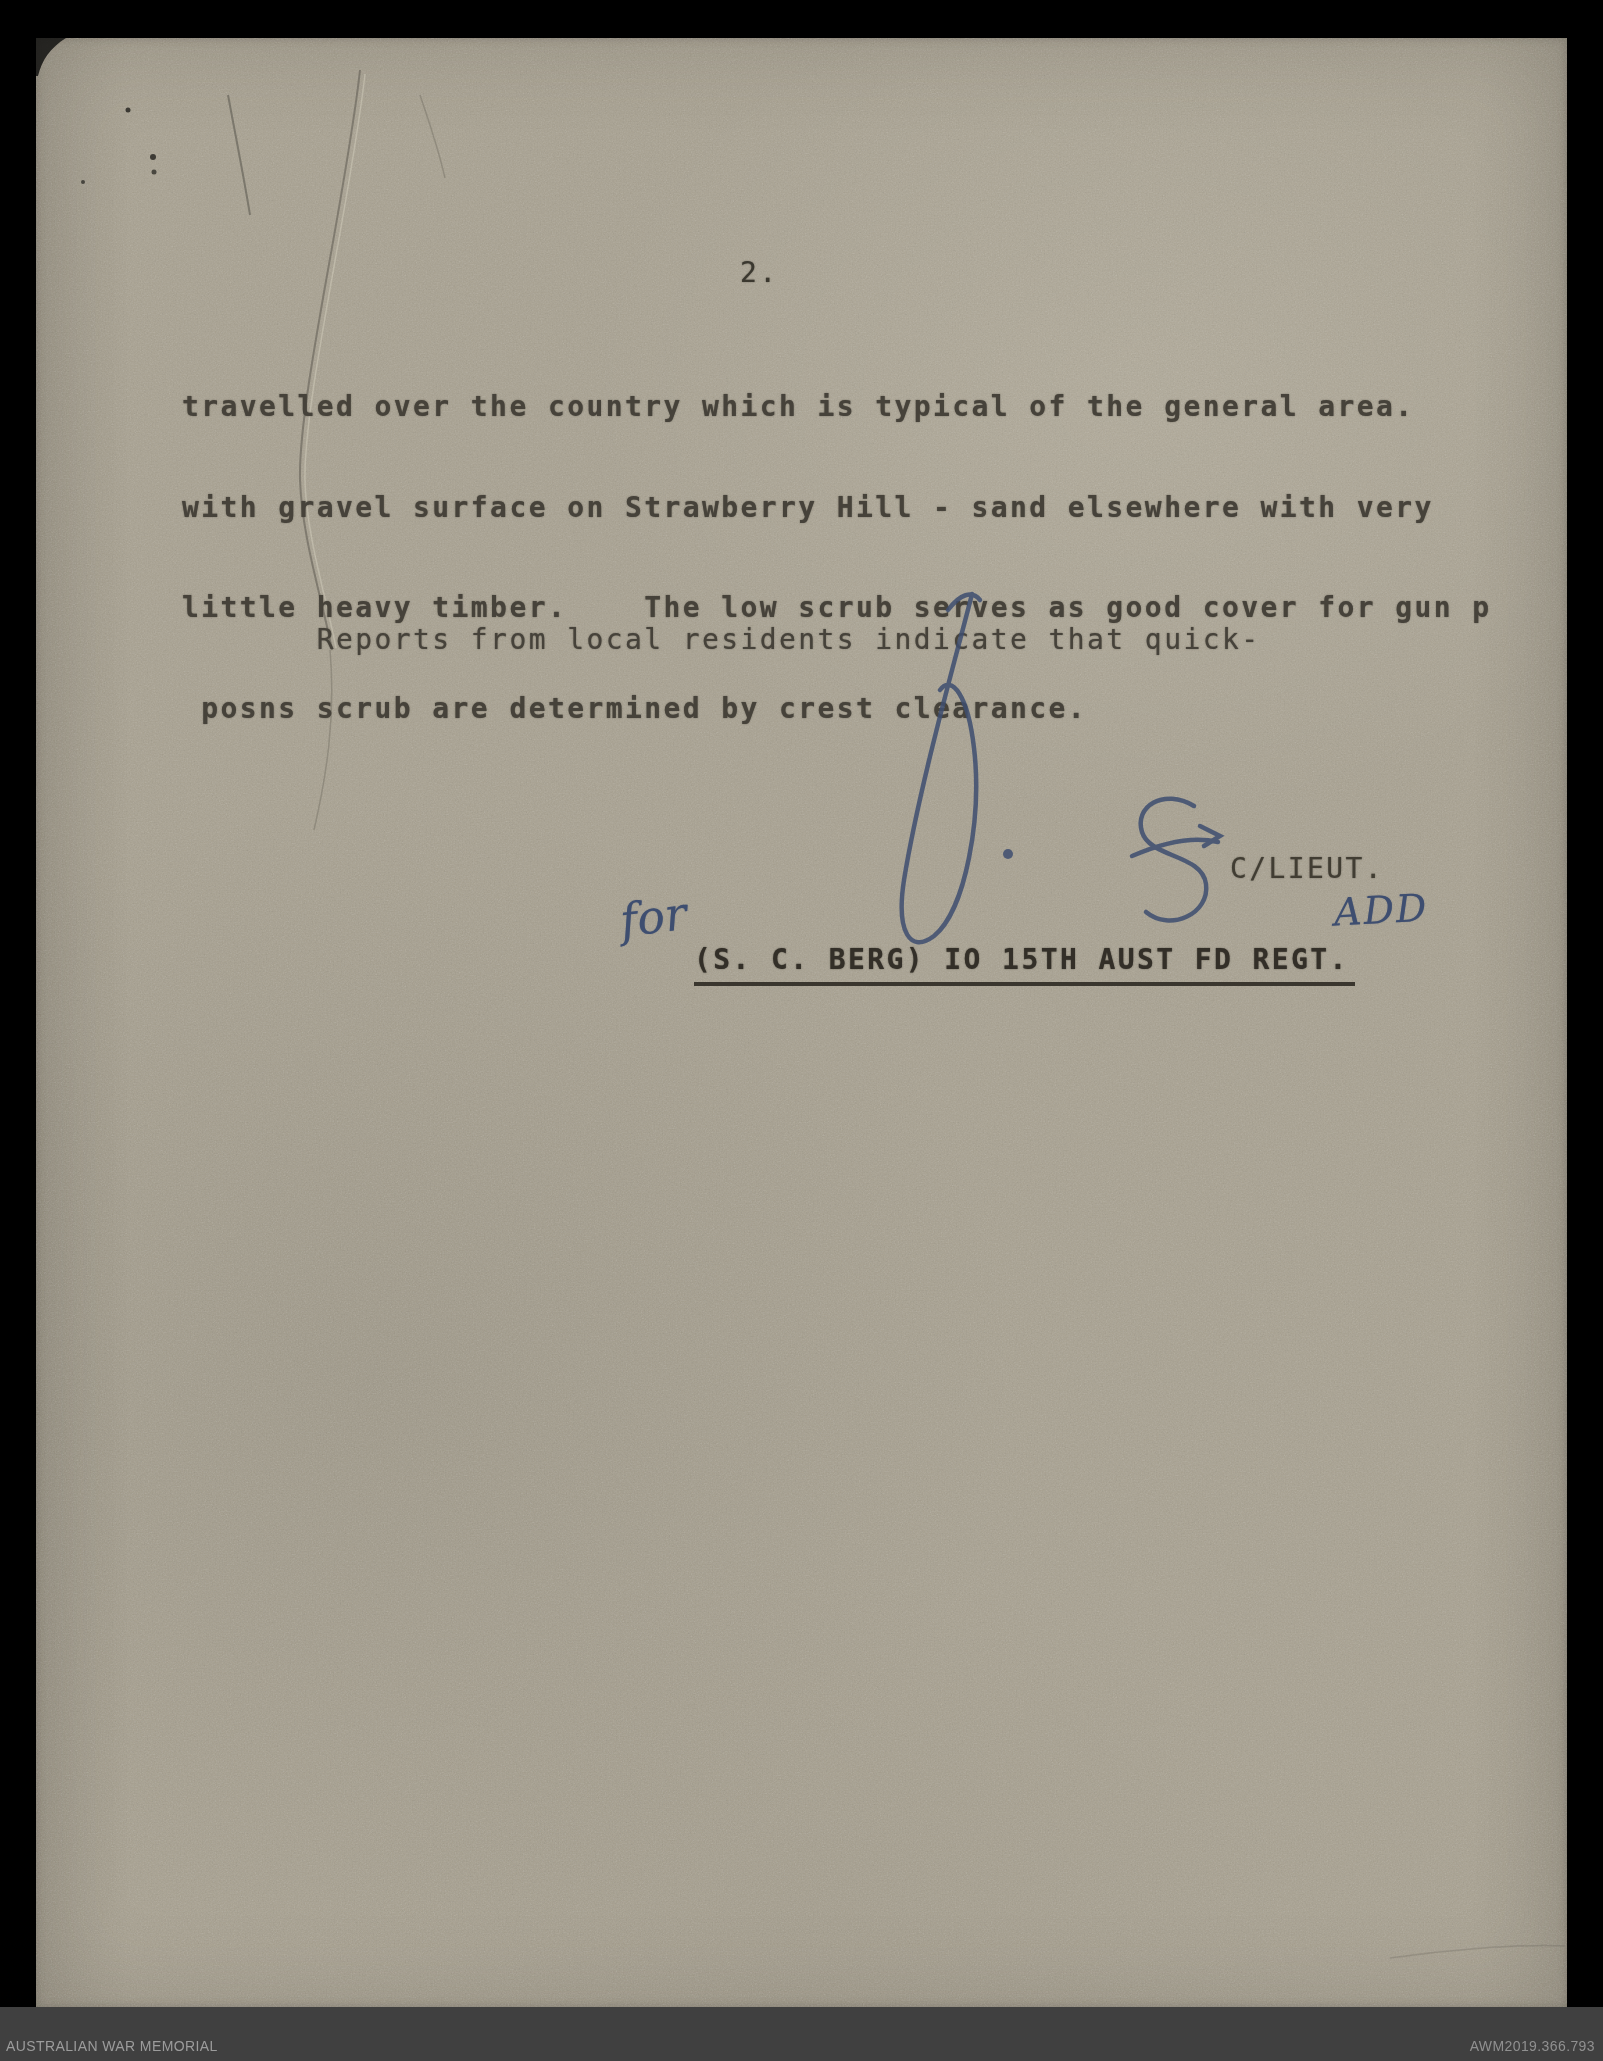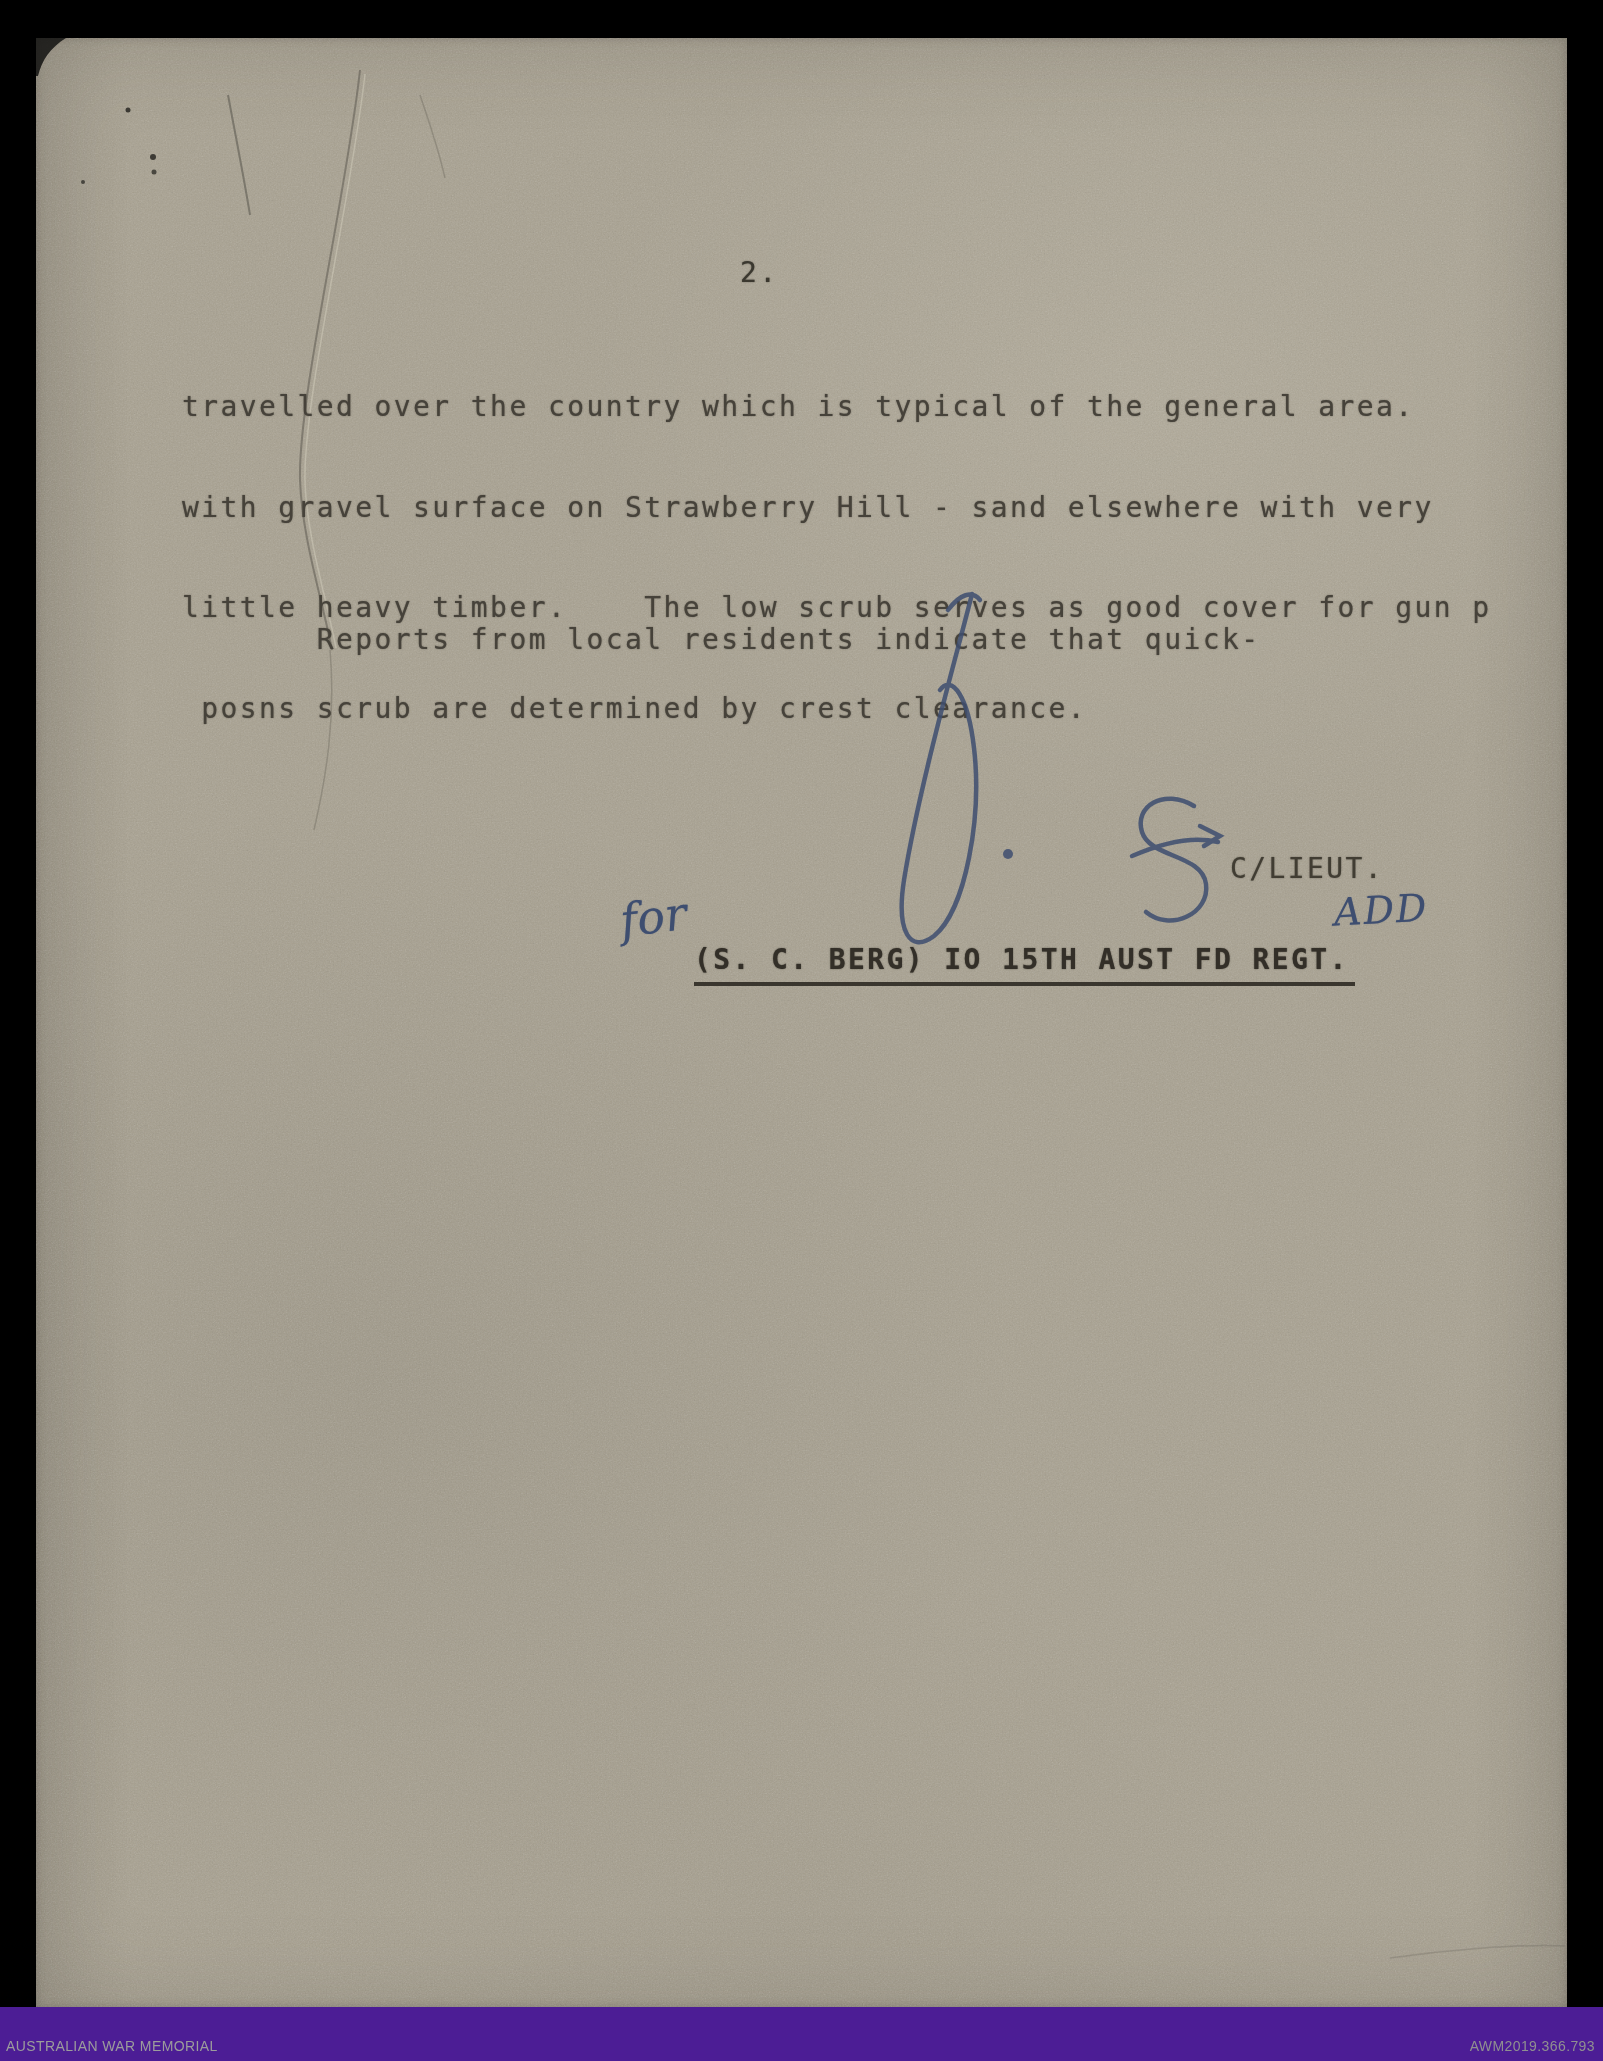--- a/index.html
+++ b/index.html
@@ -28,21 +28,21 @@
     position:absolute;
     color:#46423a;
     font-family:"DejaVu Sans Mono", monospace;
     font-size:28px;
     letter-spacing:2.4px;
     text-shadow:0 0 1.5px rgba(70,66,56,0.75);
     white-space:pre;
   }
   .pagenum{left:704px;top:218px;color:#3b382f;}
   .para{line-height:33.5px;left:146px;}
-  .p1{top:285px;}
+  .p1{top:285px;font-weight:bold;}
   .p2{top:518px;}
   .tline{white-space:pre;}
   .rank{left:1194px;top:814px;color:#413d33;}
   .nameline{
     left:658px;top:870px;
     font-weight:700;
     color:#332f28;
     border-bottom:4px solid rgba(42,39,32,0.88);
     padding:0 6px 6px 0;
     text-shadow:0 0 1.5px rgba(50,46,38,0.8);
@@ -56,21 +56,21 @@
     text-shadow:0 0 1px rgba(62,78,112,0.6);
   }
   .for{left:584px;top:852px;font-size:46px;transform:rotate(-7deg);}
   .add{left:1298px;top:850px;font-size:38px;letter-spacing:2px;transform:rotate(-3deg);}
   .footer{
     position:absolute;left:0;right:0;bottom:0;height:54px;
     display:flex;align-items:flex-end;justify-content:space-between;
     padding:0 8px 7px 6px;box-sizing:border-box;
     font-family:"Liberation Sans", sans-serif;
     font-size:14px;color:#9c9c9c;letter-spacing:0.4px;
-    background:#4c1d95;
+    background:#404040;
   }
   .f-right{color:#909090;}
 </style>
 </head>
 <body>
 
 <div class="stage">
 
   <div class="paper">
 

